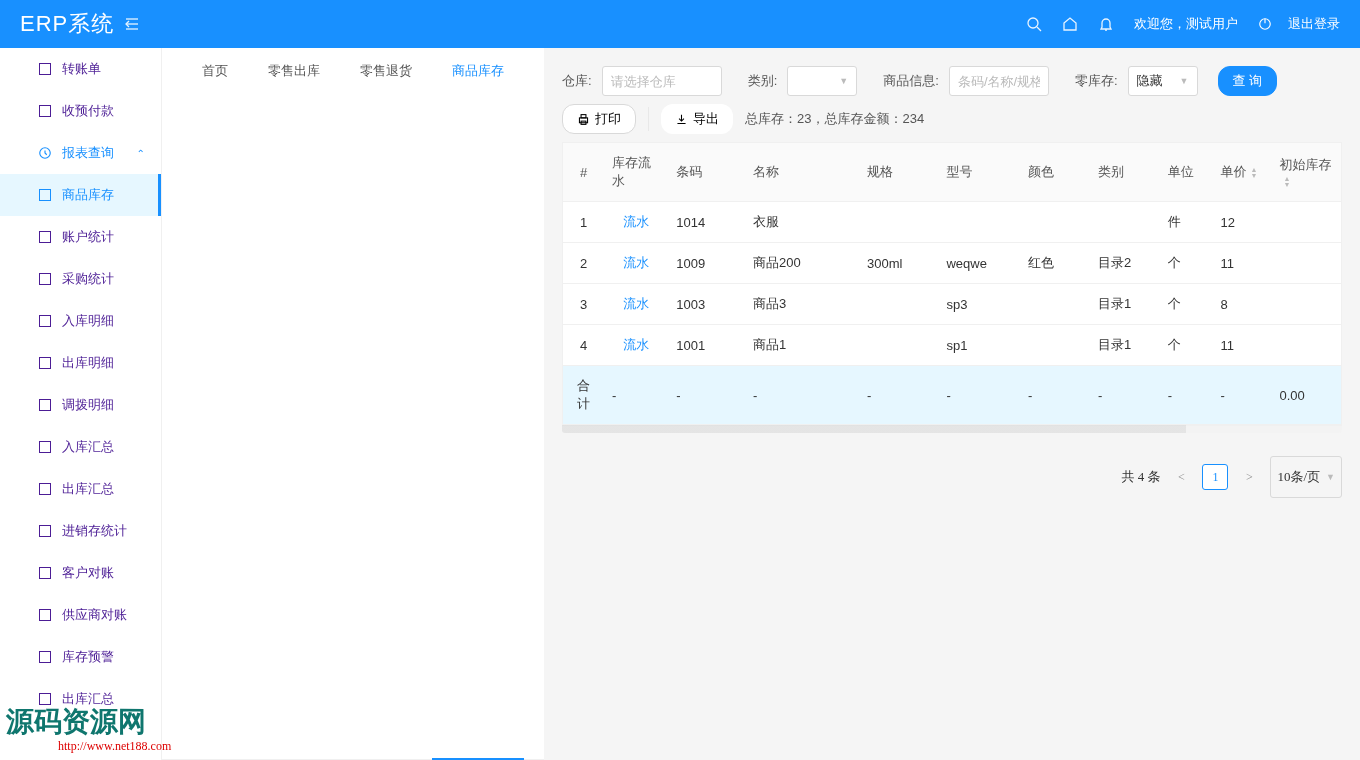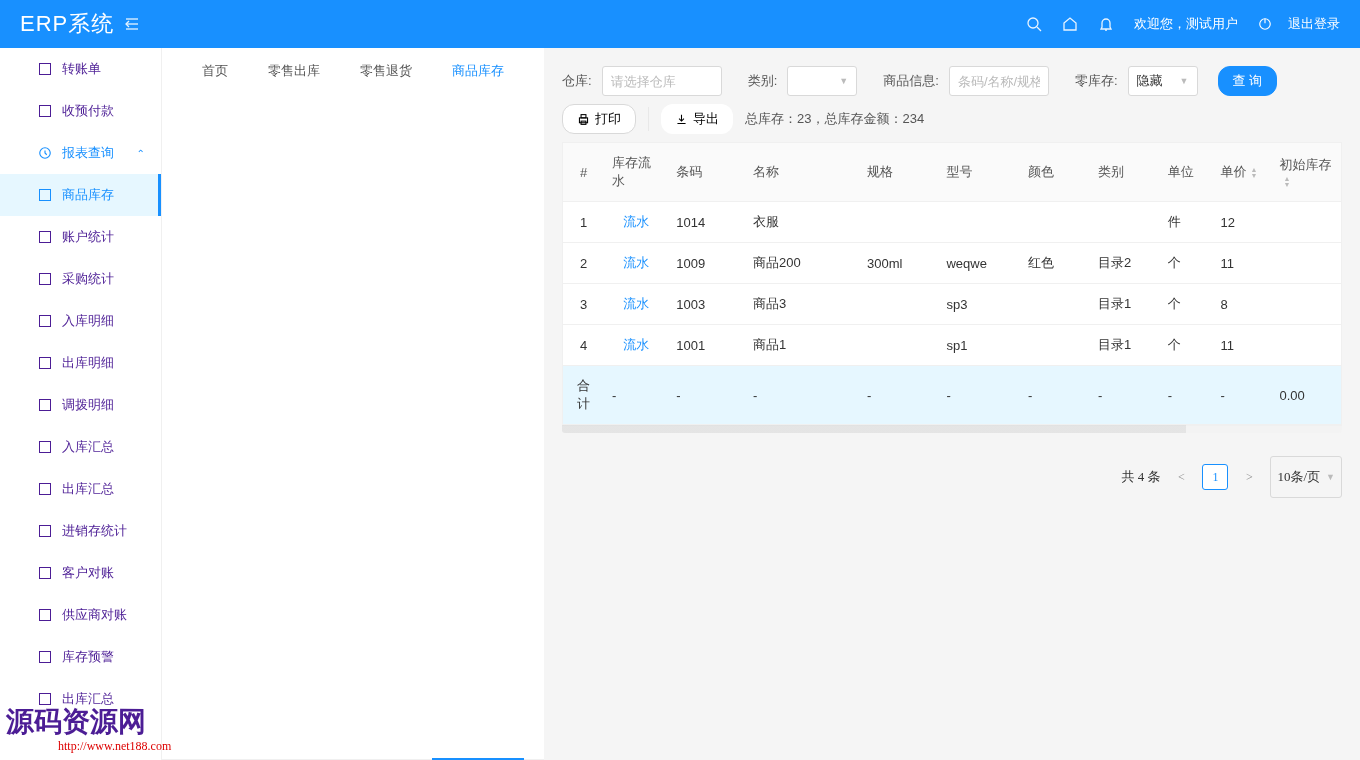--- a/index.html
+++ b/index.html
@@ -44,21 +44,21 @@
 .table tbody tr.summary-row { background: #e6f7ff; }
 .link { color: #1890ff; cursor: pointer; }
 .sorter { display: inline-flex; flex-direction: column; vertical-align: middle; margin-left: 4px; font-size: 7px; line-height: 6px; color: #bbb; }
 .scroll-hint { height: 8px; background: linear-gradient(to right, #ccc 0%, #ccc 80%, #f0f0f0 80%); margin-top: -1px; border-radius: 0 0 3px 3px; opacity: 0.4; }
 .pagination { display: flex; align-items: center; justify-content: flex-end; gap: 8px; margin-top: 23px; font-size: 13px; font-family: Liberation Serif, serif; }
 .page-btn { min-width: 26px; height: 26px; border: 1px solid #d9d9d9; background: #fff; border-radius: 3px; display: inline-flex; align-items: center; justify-content: center; cursor: pointer; color: #888; font-size: 12px; }
 .page-btn.active { border-color: #1890ff; color: #1890ff; }
 .page-btn.noborder { border: none; background: transparent; }
 .page-select { height: 42px; border: 1px solid #d9d9d9; border-radius: 3px; padding: 0 6px; display: inline-flex; align-items: center; gap: 6px; cursor: pointer; }
 .watermark { position: fixed; left: 6px; bottom: 6px; font-family: "KaiTi", serif; pointer-events: none; }
-.watermark .wm1 { font-size: 28px; color: #4c1d95; font-weight: bold; text-shadow: 1px 1px 0 #fff; text-align: center; }
+.watermark .wm1 { font-size: 28px; color: #0f766e; font-weight: bold; text-shadow: 1px 1px 0 #fff; text-align: center; }
 .watermark .wm2 { font-size: 12px; color: #d00; display: block; margin-top: -2px; margin-left: 52px; }
 ::placeholder { color: #bbb; }
 </style>
 </head>
 <body>
 
 <div class="header">
   <div class="logo">ERP系统</div>
   <span class="menu-toggle header-icon">
     <svg width="16" height="16" viewBox="0 0 16 16" fill="none" stroke="currentColor" stroke-width="1.3">

